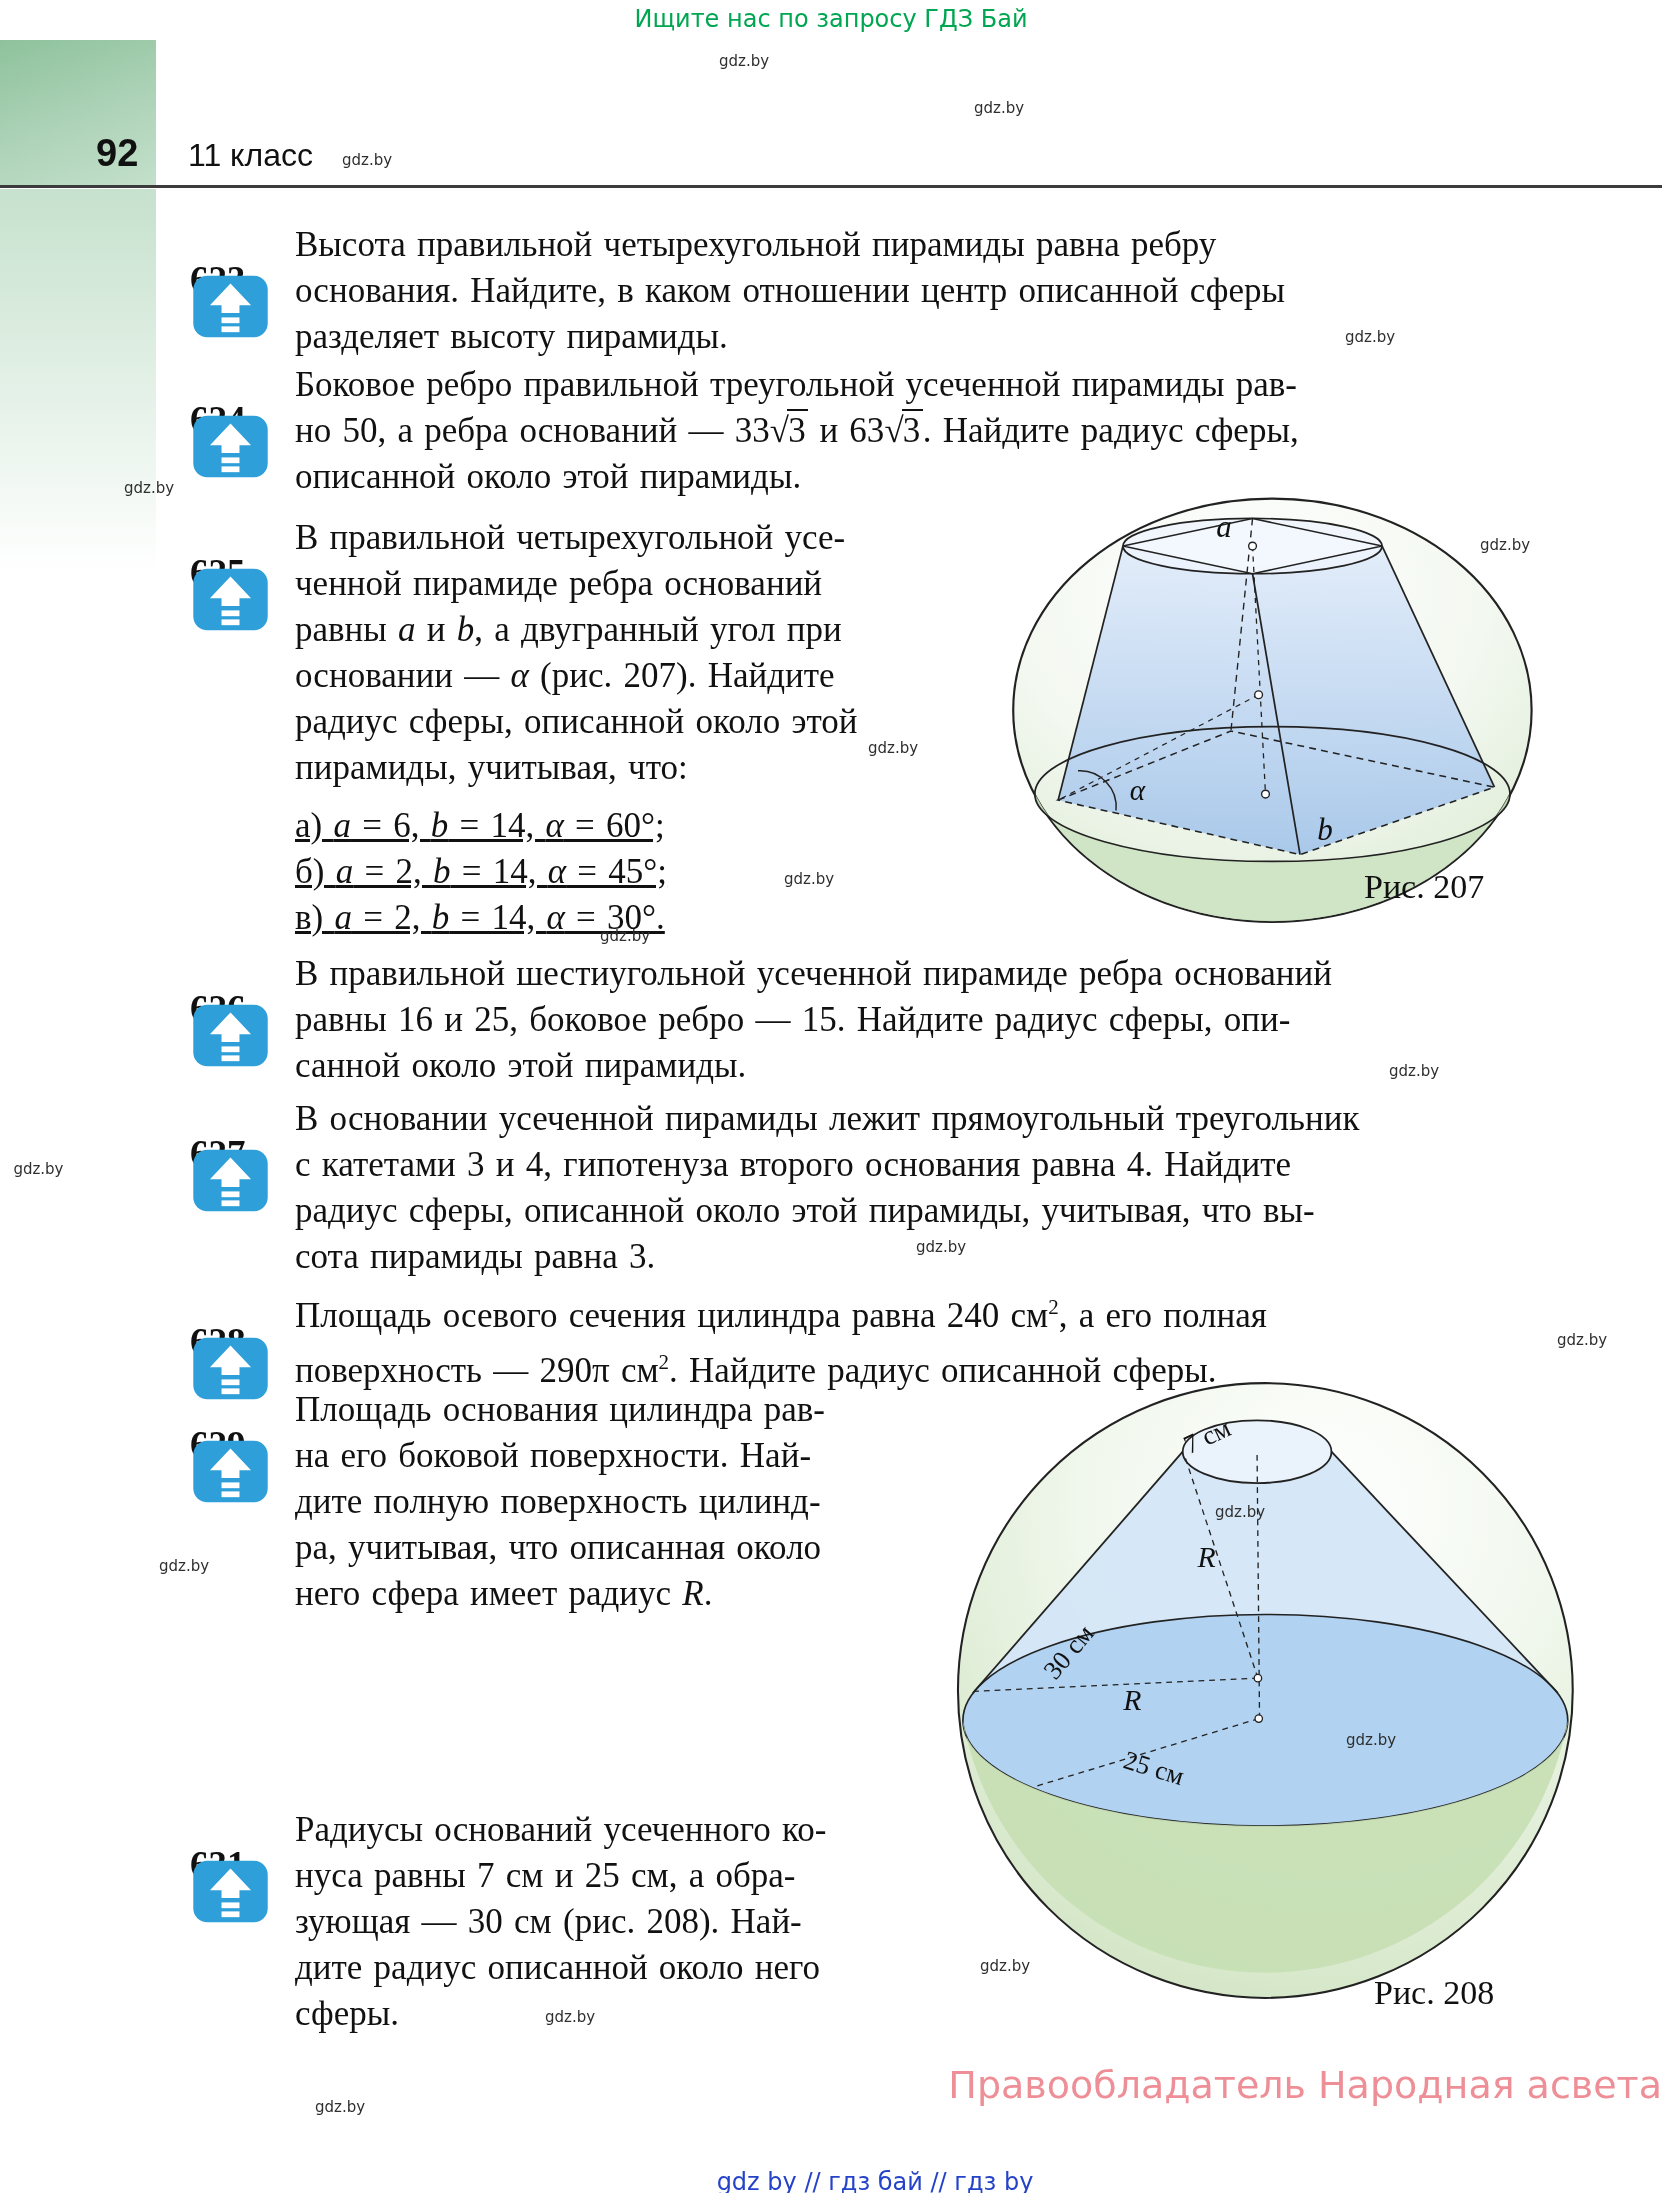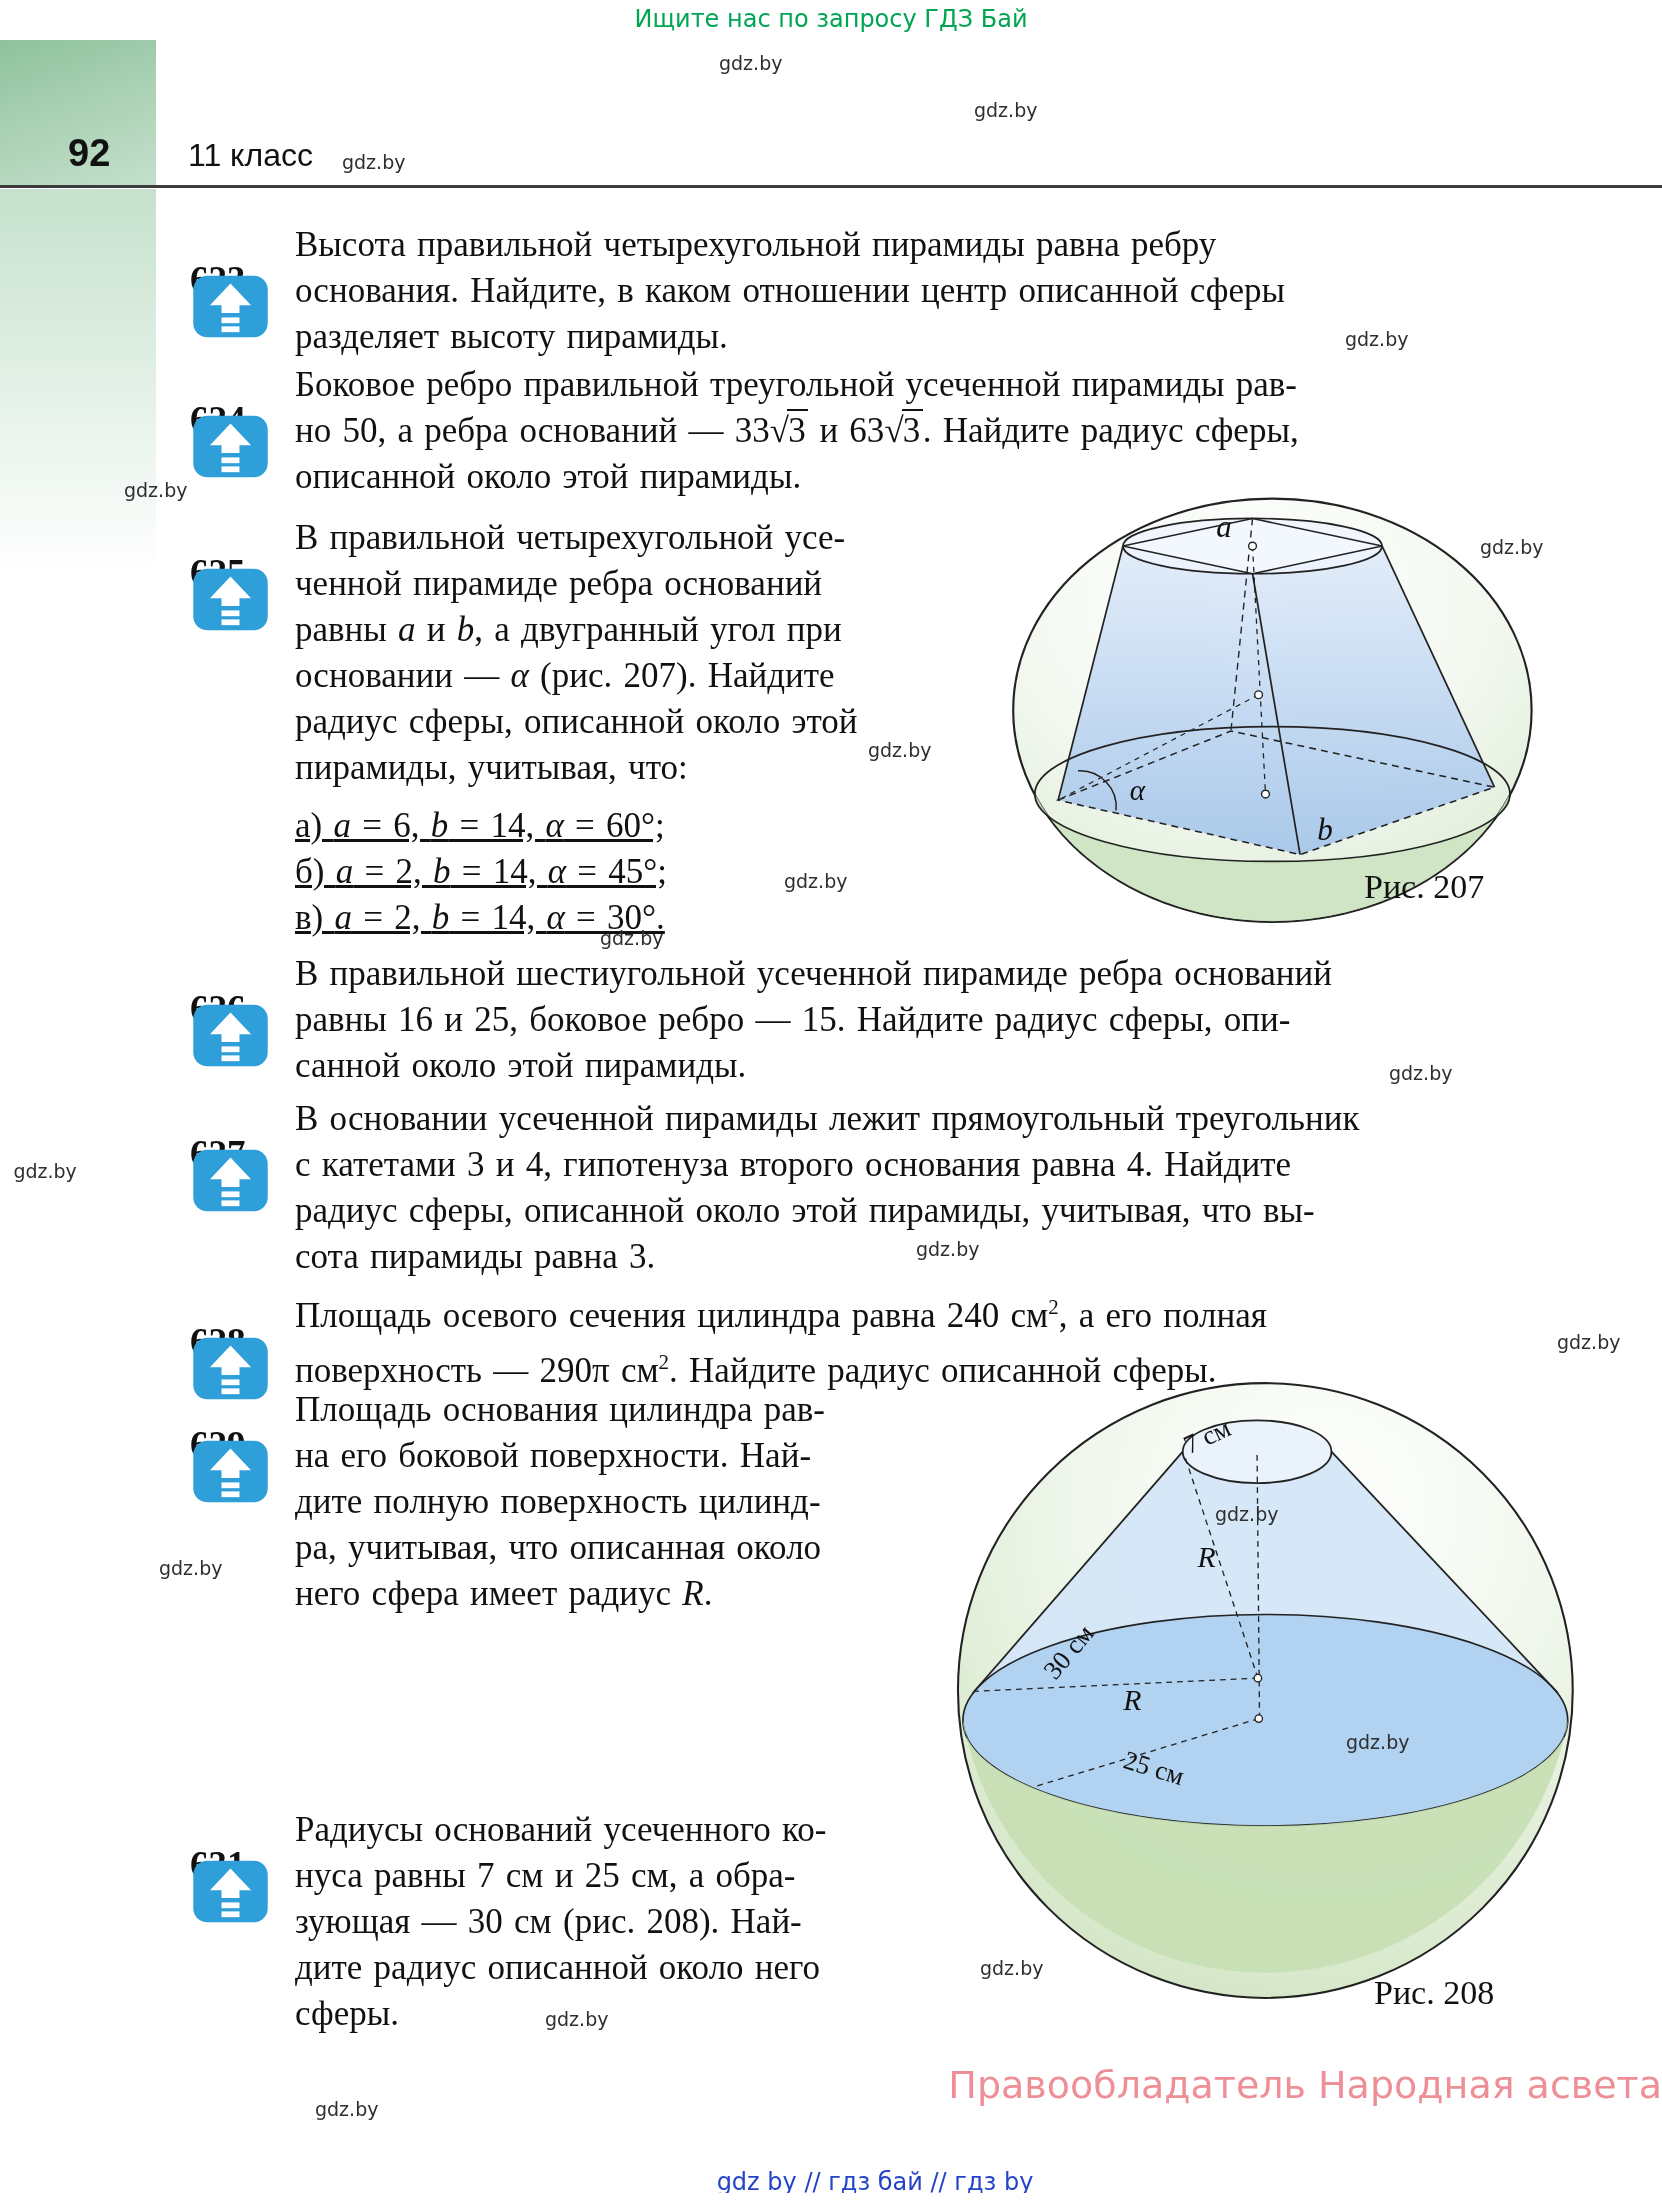--- a/index.html
+++ b/index.html
@@ -1,29 +1,29 @@
 <!DOCTYPE html>
 <html style="font-size:13.4px"><head>
 <meta charset="utf-8">
 <style>
   html,body{margin:0;padding:0;background:#ffffff;}
   #page{position:relative;width:1662px;height:2193px;background:#ffffff;overflow:hidden;
         font-family:"Liberation Serif",serif;color:#111;}
   
-  .wm{position:absolute;font-family:"DejaVu Sans",sans-serif;font-size:19px;color:#2f2f2f;z-index:6;white-space:nowrap;}
+  .wm{position:absolute;font-family:"DejaVu Sans",sans-serif;font-size:15px;color:#2f2f2f;z-index:6;white-space:nowrap;}
   
   .banner{position:absolute;top:5px;left:0;width:100%;text-align:center;
           font-family:"DejaVu Sans",sans-serif;font-size:24px;color:#00a651;z-index:4;}
   
   .green1{position:absolute;left:0;top:40px;width:156px;height:147px;z-index:1;
           background:linear-gradient(160deg,#8ec29c 0%,#aed3b8 55%,#c4e0cb 100%);}
   .green2{position:absolute;left:0;top:189px;width:156px;height:385px;z-index:1;
           background:linear-gradient(to bottom,#c6e1cd 0%,rgba(255,255,255,0) 100%);}
   .hrule{position:absolute;left:0;top:185px;width:100%;height:2.5px;background:#3c3c3c;z-index:2;}
-  .pagenum{position:absolute;left:68px;top:132px;z-index:3;
+  .pagenum{position:absolute;left:96px;top:132px;z-index:3;
            font-family:"Liberation Sans",sans-serif;font-weight:bold;font-size:38px;}
   .grade{position:absolute;left:188px;top:137px;z-index:3;
          font-family:"Liberation Sans",sans-serif;font-size:32px;}
   
   .problem{position:absolute;padding-left:105px;font-size:35px;line-height:46px;
            text-align:left;word-spacing:2.5px;z-index:3;}
   .pnum{position:absolute;left:0;top:0;font-weight:bold;font-size:37px;margin-top:35px;}
   .picon{position:absolute;left:1.7px;top:52px;width:77px;height:65px;}
   .picon svg{width:77px;height:65px;display:block;}
   .ptext i{font-style:italic;}

